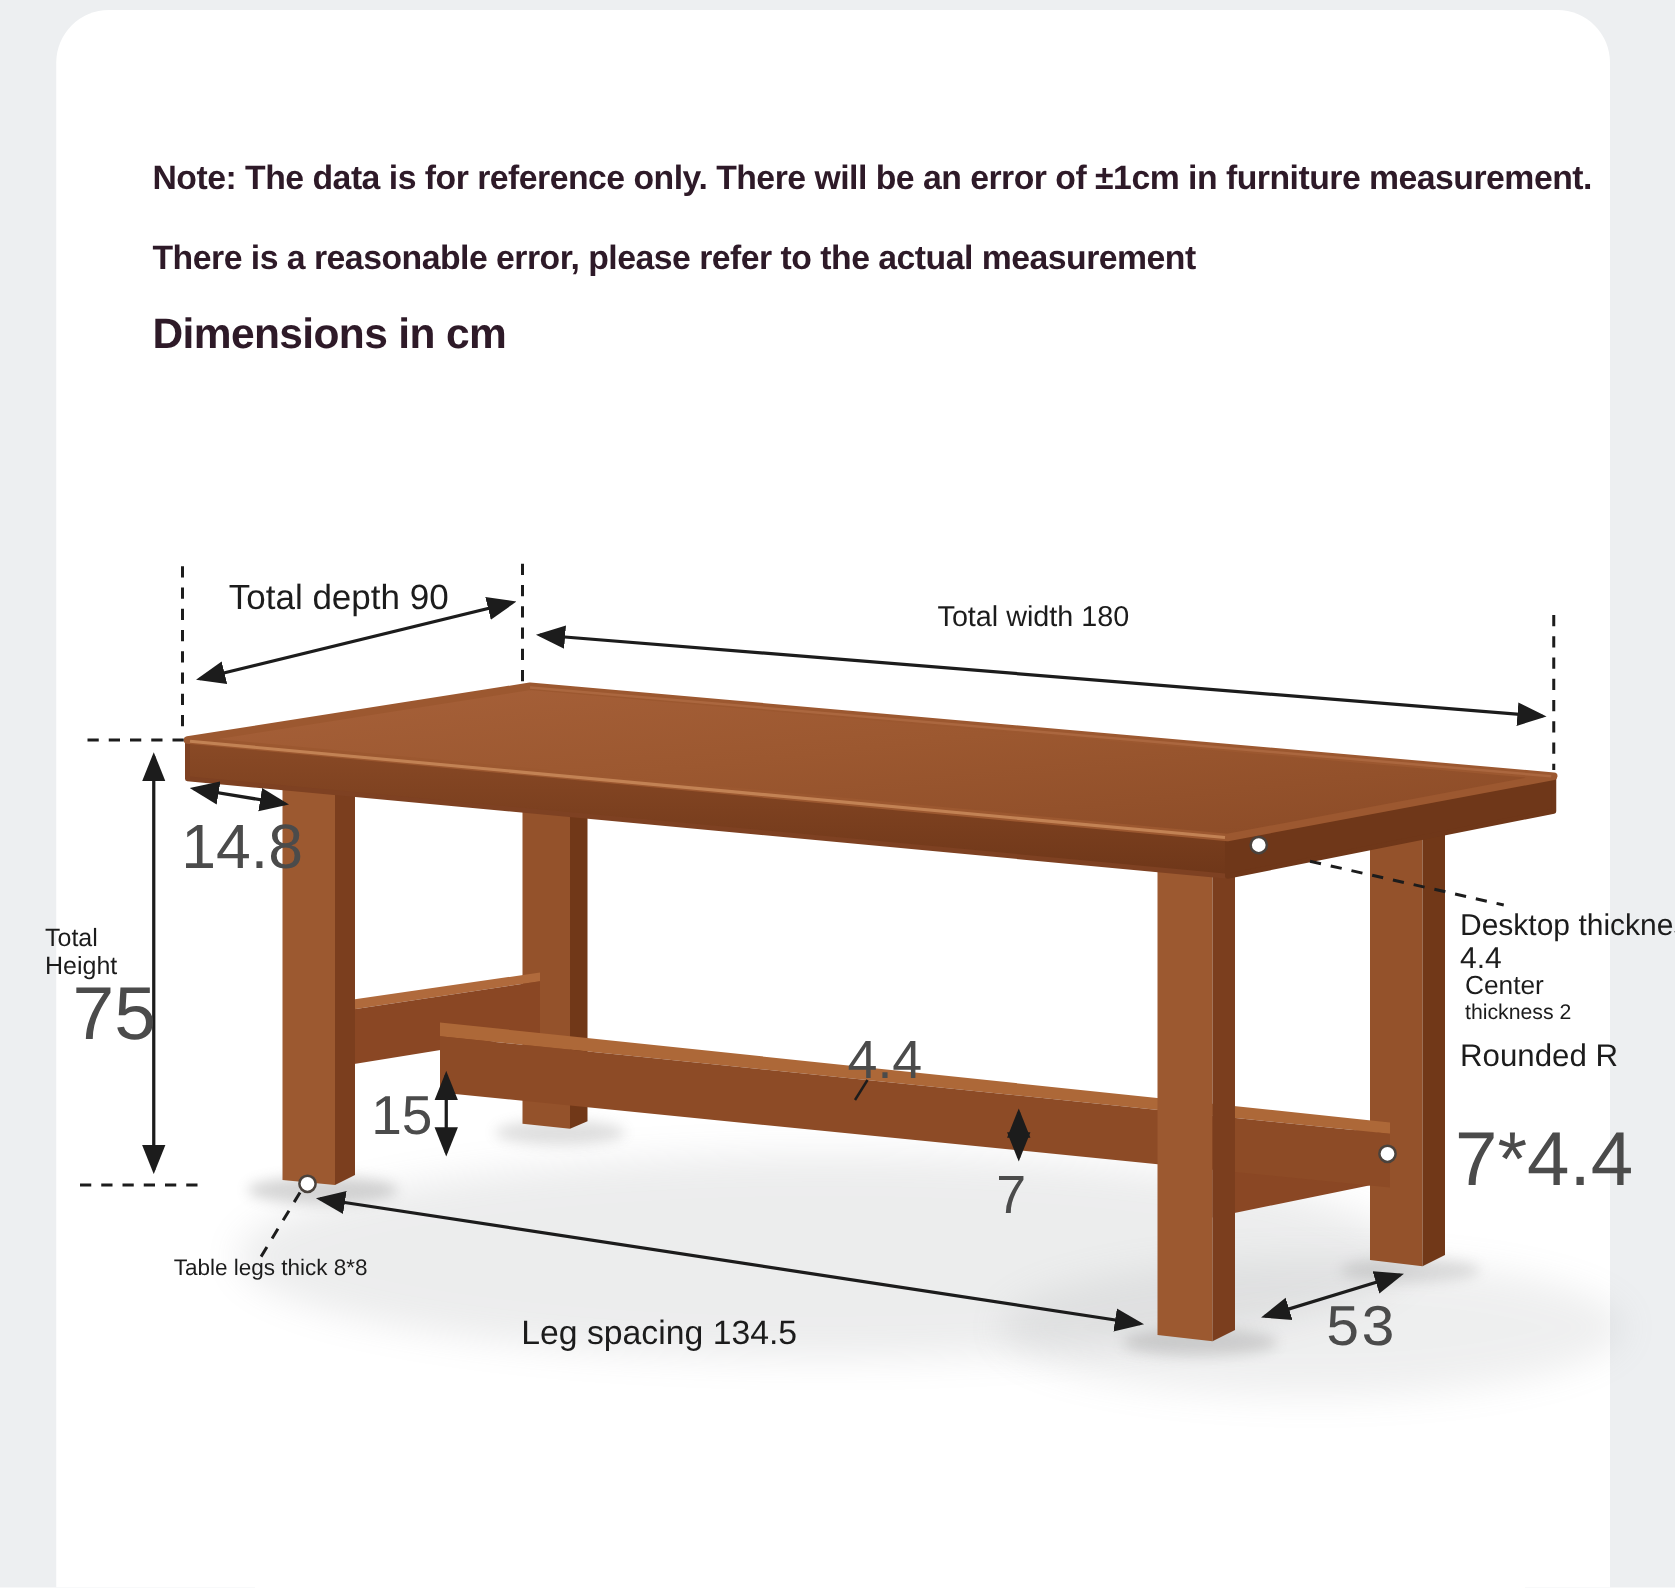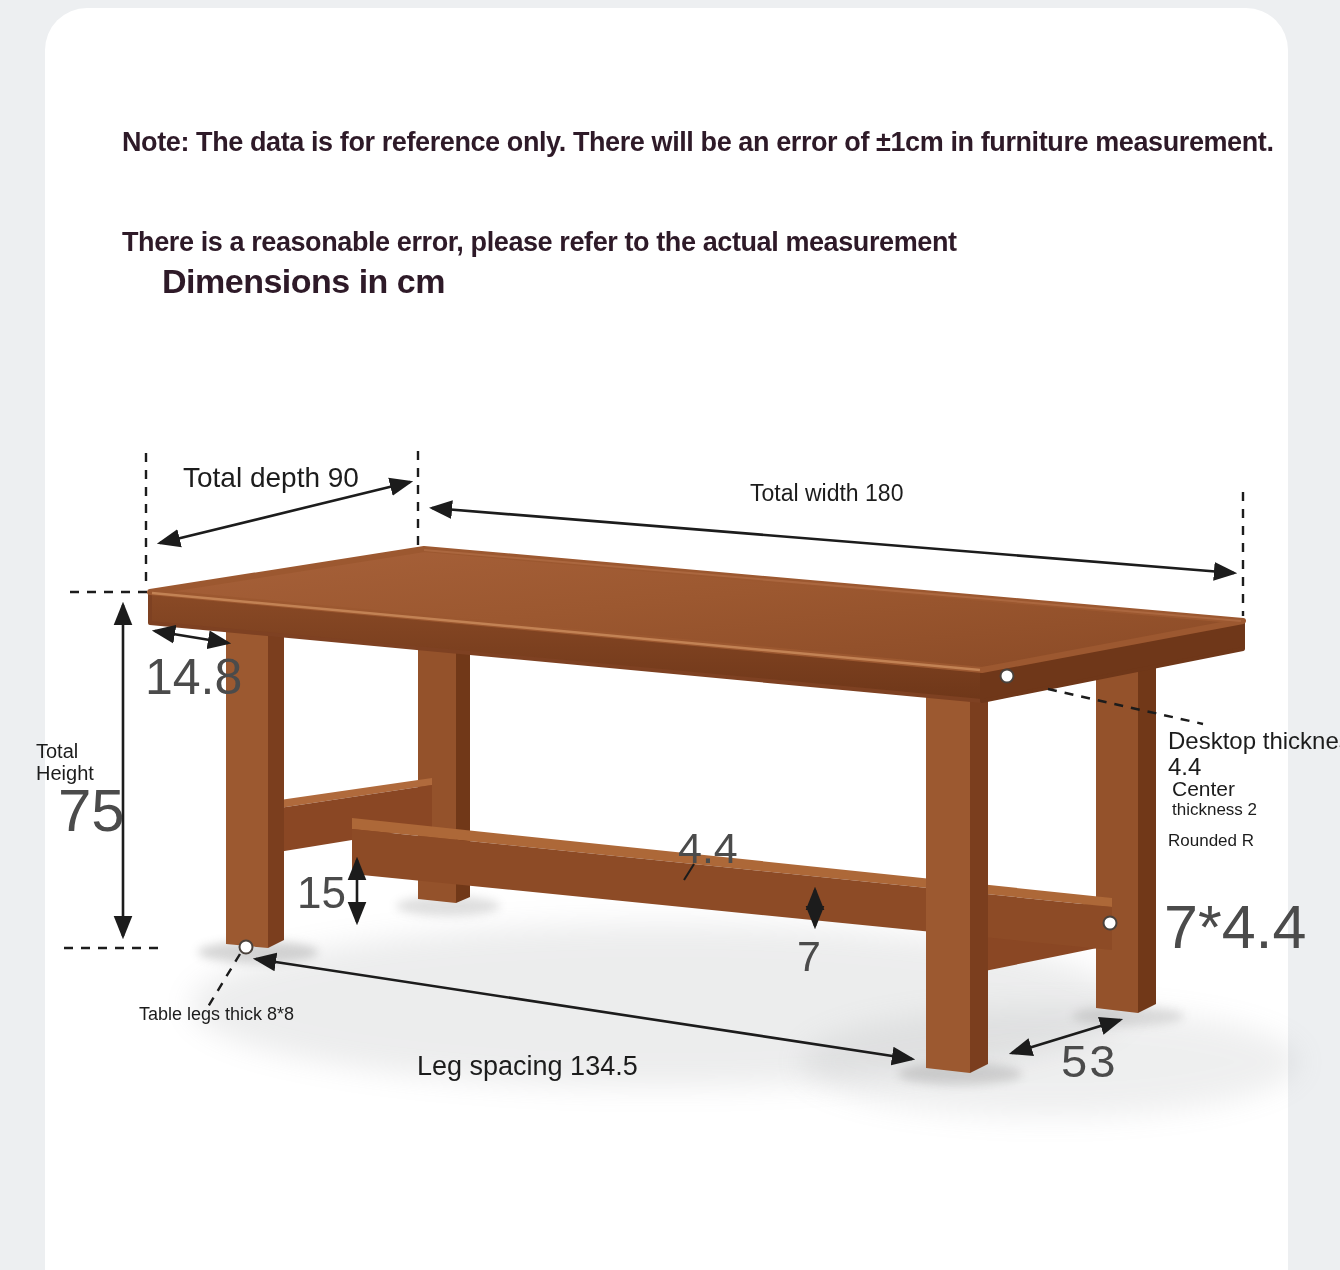--- a/index.html
+++ b/index.html
@@ -147,38 +147,38 @@
     <line class="ann" x1="357" y1="860" x2="357" y2="922" marker-start="url(#ah)" marker-end="url(#ah)"></line>
     <line class="ann" x1="815" y1="890" x2="815" y2="926" marker-start="url(#ah)" marker-end="url(#ah)"></line>
     <line class="ann" x1="1012" y1="1053" x2="1120" y2="1020" marker-start="url(#ah)" marker-end="url(#ah)"></line>
     <line class="ann" x1="256" y1="959" x2="912" y2="1059" marker-start="url(#ah)" marker-end="url(#ah)"></line>
 
     <line x1="694" y1="864" x2="684" y2="880" stroke="#1c1c1c" stroke-width="2" fill="none"></line>
   </g>
 </svg>
 
 <div class="lbl note" style="left:122px;top:110px;margin-top:17px;">Note: The data is for reference only. There will be an error of ±1cm in furniture measurement.</div>
-<div class="lbl note" style="left:122px;top:191px;margin-top:36px;">There is a reasonable error, please refer to the actual measurement</div>
-<div class="lbl dim-title" style="left:122px;top:262px;margin-left:40px;">Dimensions in cm</div>
+<div class="lbl note" style="left:122px;top:191px;">There is a reasonable error, please refer to the actual measurement</div>
+<div class="lbl dim-title" style="left:122px;top:248px;">Dimensions in cm</div>
 
 <div class="lbl black-lbl" style="left:183px;top:462px;font-size:28px;">Total depth 90</div>
 <div class="lbl black-lbl" style="left:750px;top:480px;font-size:23px;">Total width 180</div>
 
 <div class="lbl gray-num" style="left:145px;top:648px;font-size:50px;">14.8</div>
 
 <div class="lbl black-lbl" style="left:36px;top:740px;font-size:20px;">Total</div>
 <div class="lbl black-lbl" style="left:36px;top:762px;font-size:20px;">Height</div>
 <div class="lbl gray-num" style="left:58px;top:776px;font-size:60px;">75</div>
 
 <div class="lbl gray-num" style="left:297px;top:868px;font-size:44px;">15</div>
 <div class="lbl gray-num" style="left:678px;top:824px;font-size:43px;">4.4</div>
 <div class="lbl gray-num" style="left:797px;top:932px;font-size:43px;">7</div>
 <div class="lbl gray-num" style="left:1164px;top:892px;font-size:61px;">7*4.4</div>
 <div class="lbl gray-num" style="left:1060px;top:1038px;font-size:47px;font-family:Liberation Mono, monospace;">53</div>
 
 <div class="lbl black-lbl" style="left:1168px;top:727px;font-size:24px;">Desktop thickness</div>
 <div class="lbl black-lbl" style="left:1168px;top:753px;font-size:24px;">4.4</div>
 <div class="lbl black-lbl" style="left:1172px;top:777px;font-size:21px;">Center</div>
 <div class="lbl black-lbl" style="left:1172px;top:800px;font-size:17px;">thickness 2</div>
-<div class="lbl black-lbl" style="left:1168px;top:831px;font-size:17px;">Rounded R</div>
+<div class="lbl black-lbl" style="left:1168px;top:831px;font-size:25px;">Rounded R</div>
 
 <div class="lbl black-lbl" style="left:139px;top:1004px;font-size:18px;">Table legs thick 8*8</div>
 <div class="lbl black-lbl" style="left:417px;top:1051px;font-size:27px;">Leg spacing 134.5</div>
 
 </body></html>

